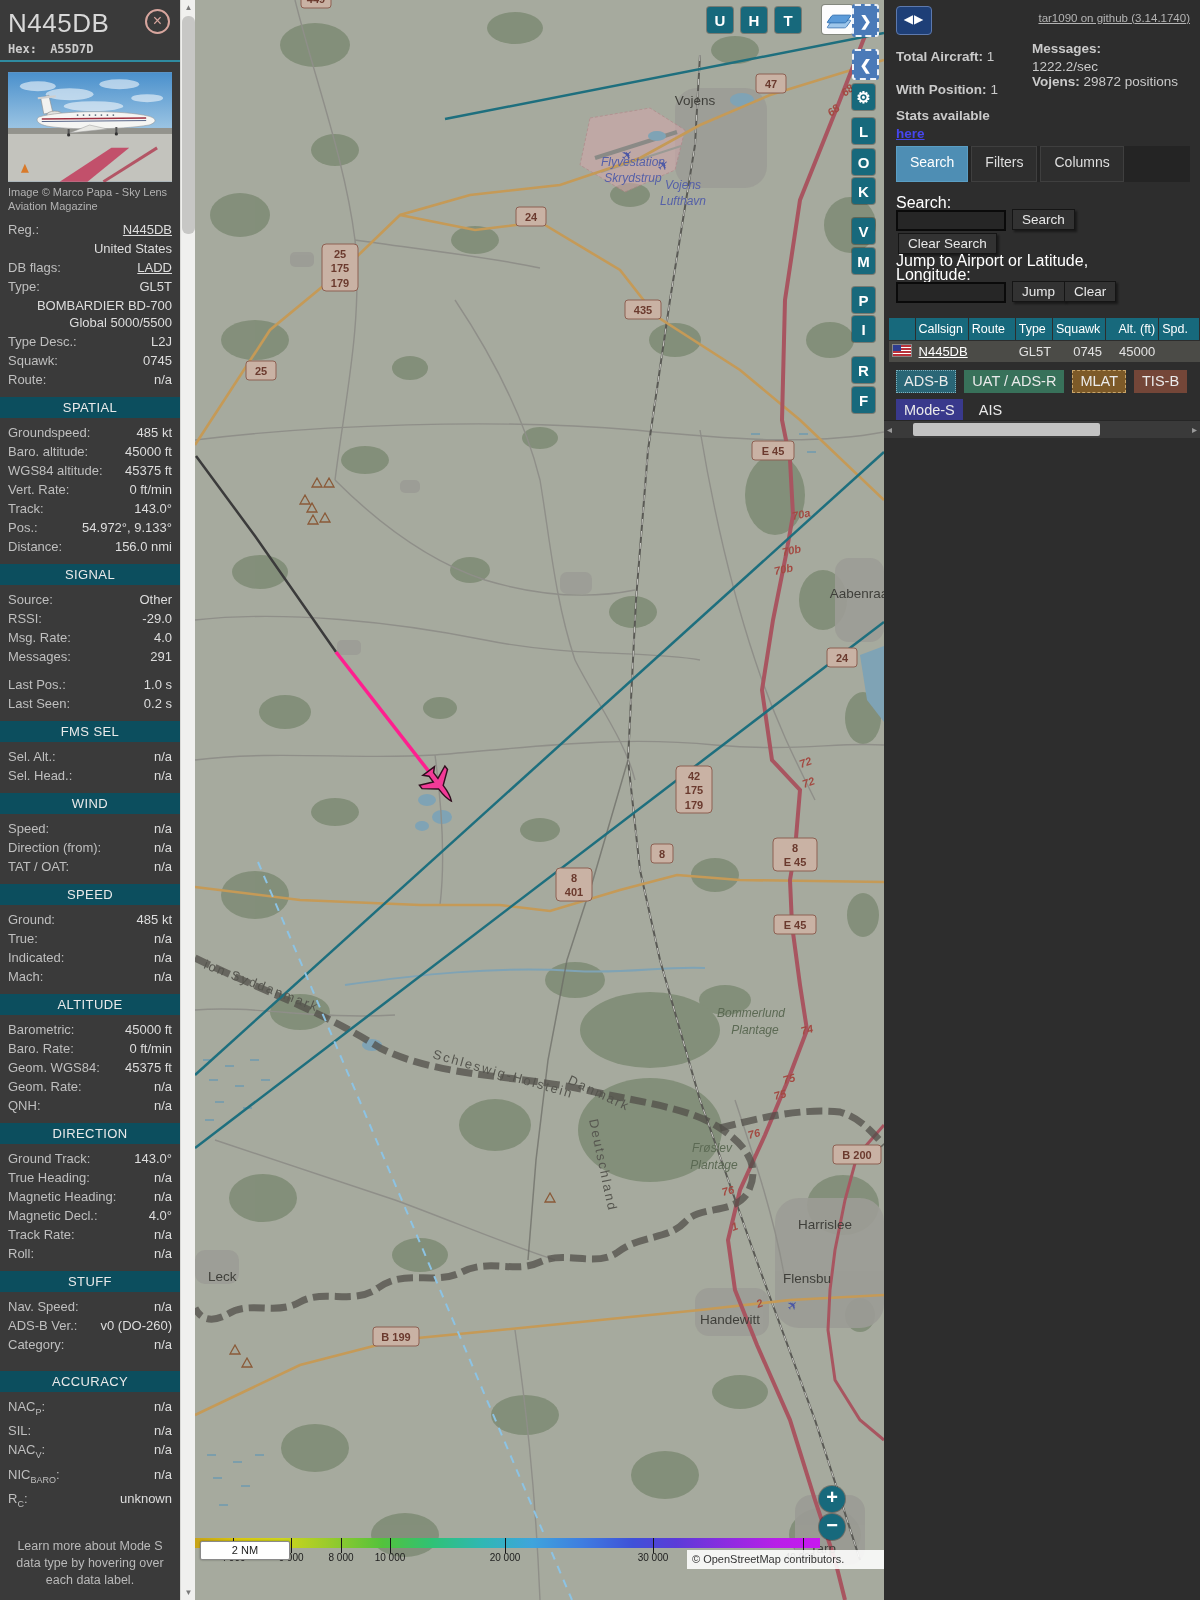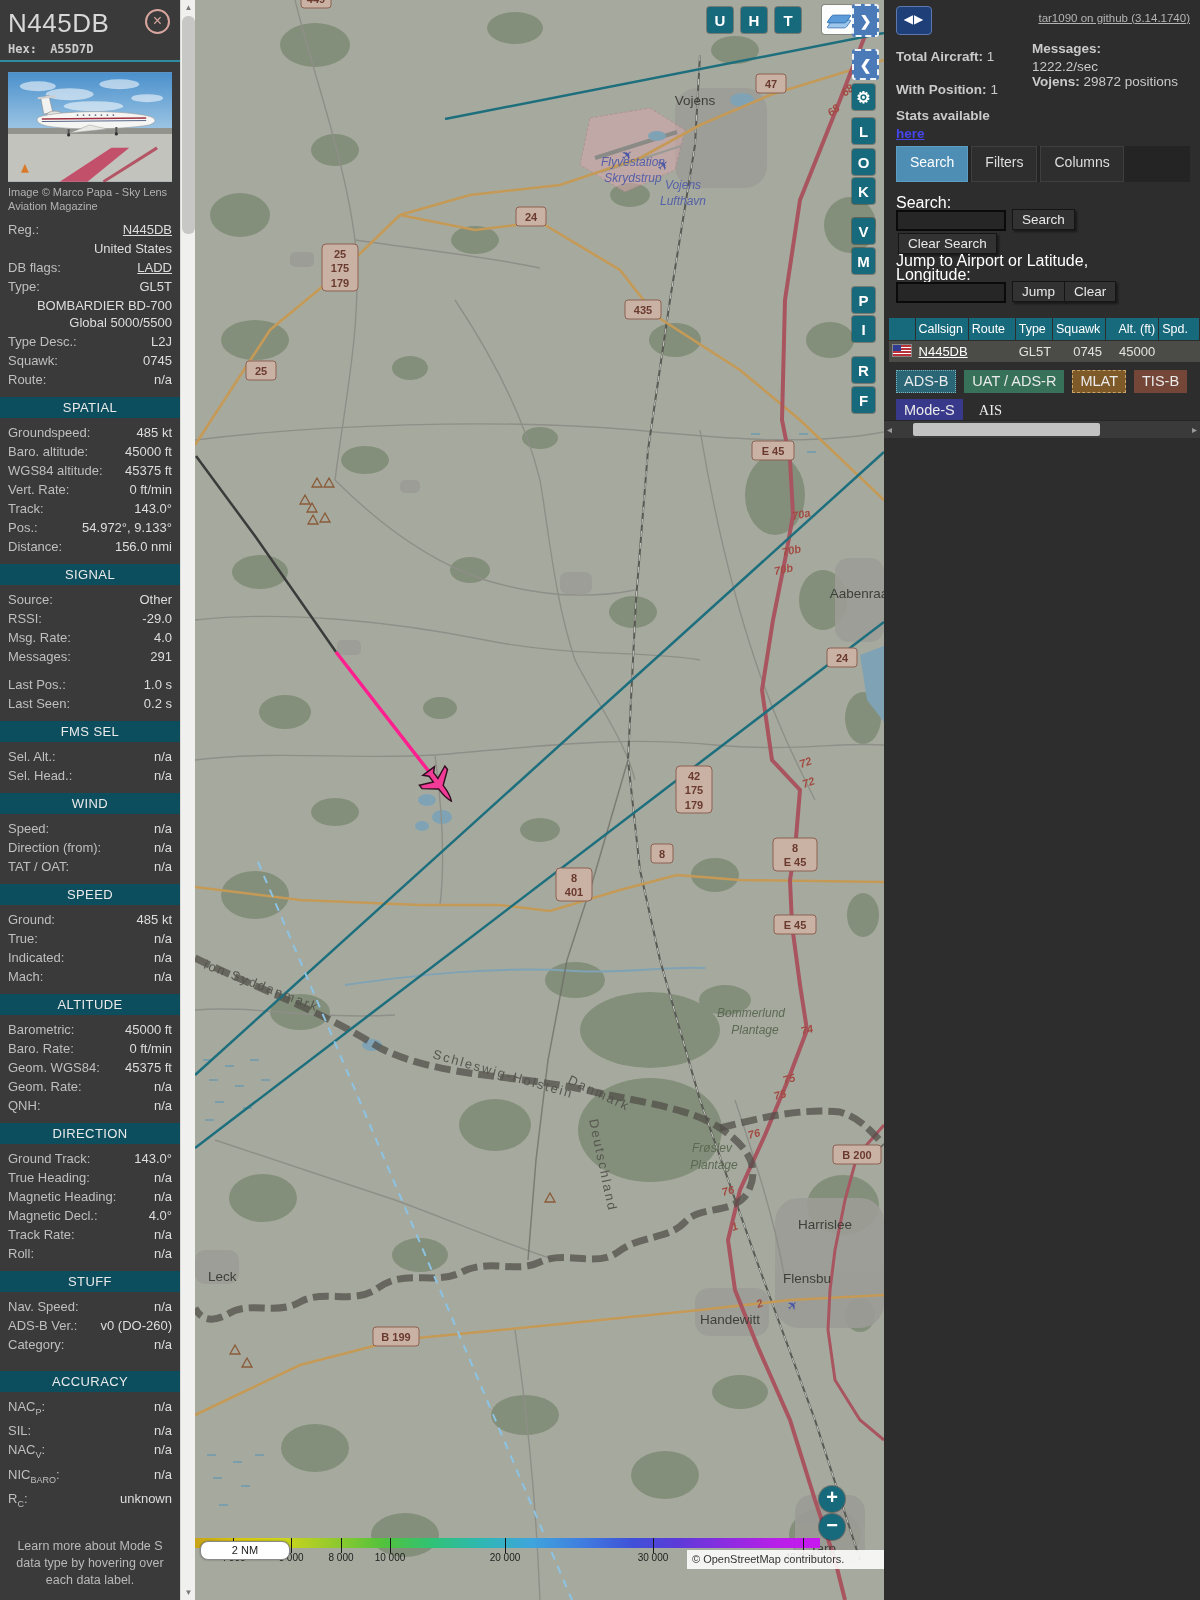--- a/index.html
+++ b/index.html
@@ -35,21 +35,21 @@
   .mbtn.blue{background:#4a7ab8;border:2px dashed rgba(255,255,255,.9);box-shadow:none}
   .mbtn.white{background:#fdfdfd;box-shadow:0 0 0 1px rgba(0,0,0,.2)}
   .layers-icon{position:relative;width:18px;height:14px}
   .layers-icon span{position:absolute;left:0;width:18px;height:10px;transform:skewX(-35deg) scaleY(.7) rotate(0deg);border-radius:2px}
   .layers-icon .l1{top:0;background:#5b9bd9;border:1px solid #2e6fb0}
   .layers-icon .l2{top:5px;background:#9ec6ea;border:1px solid #4a80bb}
   .legend{position:absolute;left:0;top:1538px;width:625px;height:10px;
     background:linear-gradient(to right,#c7a318 0%,#d9c80e 7%,#cdd51c 14%,#9ccb2b 21%,#53c23c 30%,#2fc276 38%,#2fb7b4 46%,#3fa4dc 54%,#3f7de0 62%,#3f51d8 70%,#5b3bd8 77%,#8c2ce0 85%,#b81fe8 93%,#c818f0 100%)}
   .ltick{position:absolute;top:1538px;width:1px;height:15px;background:#151515}
   .llabel{position:absolute;top:1552px;font-size:10px;color:#1d1d1d;transform:translateX(-50%);white-space:nowrap}
-  .scalebox{position:absolute;left:5px;top:1541px;width:88px;height:17px;background:#fff;border:1px solid #8a8a8a;border-radius:8px;
+  .scalebox{position:absolute;left:5px;top:1541px;width:88px;height:17px;background:#fff;border:1px solid #8a8a8a;border-radius:2px;
             color:#222;font-size:11px;text-align:center;line-height:17px;box-shadow:0 0 2px rgba(0,0,0,.4)}
   .zbtn{position:absolute;left:624px;width:26px;height:26px;border-radius:50%;background:#17697c;color:#fff;
         font-size:20px;font-weight:bold;text-align:center;line-height:23px;cursor:pointer;box-shadow:0 0 0 1px rgba(0,0,0,.3)}
   .attrib{position:absolute;left:492px;top:1550px;width:197px;height:19px;background:rgba(255,255,255,.88);
           color:#333;font-size:11px;line-height:19px;padding-left:5px;white-space:nowrap}
   
   #rightPanel{position:absolute;left:884px;top:0;width:316px;height:1600px;background:#2d2d2d;color:#cfcfcf}
   .rp-toggle{position:absolute;left:12px;top:6px;width:34px;height:27px;background:#1e3f77;border:1px solid #5d79ad;border-radius:4px;
              color:#fff;text-align:center;line-height:25px;font-size:12px;letter-spacing:1px;cursor:pointer}
   .rp-link{position:absolute;right:10px;top:12px;font-size:11.5px;color:#b4b4b4;text-decoration:underline;cursor:pointer}
@@ -687,20 +687,20 @@
       <div class="trow">
         <div class="tc" style="width: 22px;"><span class="usflag"></span></div>
         <div class="tc" style="width: 52px;"><span class="cs-link">N445DB</span></div>
         <div class="tc" style="width: 45px;"></div>
         <div class="tc" style="width: 34px;">GL5T</div>
         <div class="tc num" style="width: 52px;">0745</div>
         <div class="tc num" style="width: 52px;">45000</div>
         <div class="tc num" style="width: 38px;"></div>
       </div>
     </div>
-  <div id="badges"><span class="sbadge adsb">ADS-B</span><span class="sbadge uat">UAT / ADS-R</span><span class="sbadge mlat">MLAT</span><span class="sbadge tisb">TIS-B</span><br><span class="sbadge modes" style="display: inline-block;">Mode-S</span><span class="sbadge ais" style="display: inline-block; font-family: Liberation Serif, serif;">AIS</span></div>
+  <div id="badges"><span class="sbadge adsb">ADS-B</span><span class="sbadge uat">UAT / ADS-R</span><span class="sbadge mlat">MLAT</span><span class="sbadge tisb">TIS-B</span><br><span class="sbadge modes" style="display: inline-block;">Mode-S</span><span class="sbadge ais" style="display: inline-block;">AIS</span></div>
 
   <div id="hscroll">
     <div class="harrow" style="left:3px">◂</div>
     <div id="hthumb"></div>
     <div class="harrow" style="right:3px">▸</div>
   </div>
 </div>
 
 </body></html>

